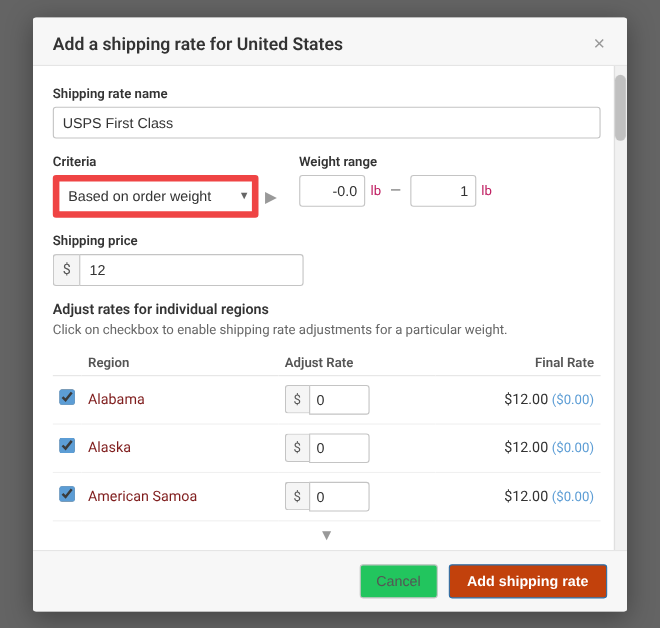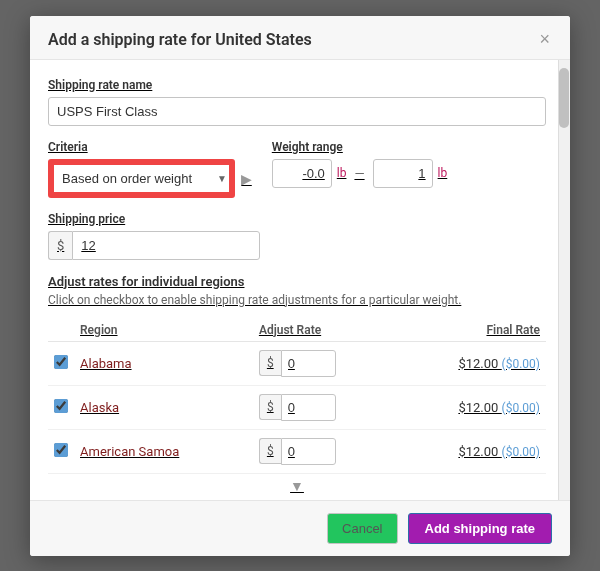--- a/index.html
+++ b/index.html
@@ -198,21 +198,21 @@
       background: #f5f5f5;
       border: 1px solid #c4c4c4;
       border-right: none;
       padding: 6px 8px;
       border-radius: 3px 0 0 3px;
       font-size: 13px;
       color: #555;
     }
 
     .price-input {
-      width: 188px;
+      width: 204px;
       padding: 6px 8px;
       border: 1px solid #c4c4c4;
       border-radius: 0 3px 3px 0;
       font-size: 13px;
       color: #333;
       outline: none;
     }
 
     .section-title {
       font-size: 13px;
@@ -327,21 +327,21 @@
       background: #22c55e;
       border: 1px solid #c4c4c4;
       border-radius: 3px;
       font-size: 13px;
       color: #555;
       cursor: pointer;
     }
 
     .btn-primary {
       padding: 7px 16px;
-      background: #a21caf;
+      background: #c2410c;
       border: 1px solid #2b6ea8;
       border-radius: 3px;
       font-size: 13px;
       color: #fff;
       cursor: pointer;
       font-weight: 600;
     }
 
     .criteria-weight-row {
       display: flex;
@@ -356,21 +356,21 @@
 
 <div class="modal-wrapper">
   <div class="modal" style="position:relative;">
     <div class="modal-header">
       <span class="modal-title">
         <span>Add a shipping rate </span><span style="font-weight:600;">for United States</span>
       </span>
       <button class="modal-close">×</button>
     </div>
 
-    <div style="display:flex; flex:1; overflow:hidden; position:relative;text-decoration:underline;">
+    <div style="display:flex; flex:1; overflow:hidden; position:relative;">
       <div class="modal-body" style="flex:1; overflow-y:auto; padding-right:24px;">
 
         <div class="field-group">
           <label class="field-label">Shipping rate name</label>
           <input class="text-input" type="text" value="USPS First Class" style="">
         </div>
 
         <div class="inline-fields">
           <div class="criteria-group">
             <label class="field-label">Criteria</label>

